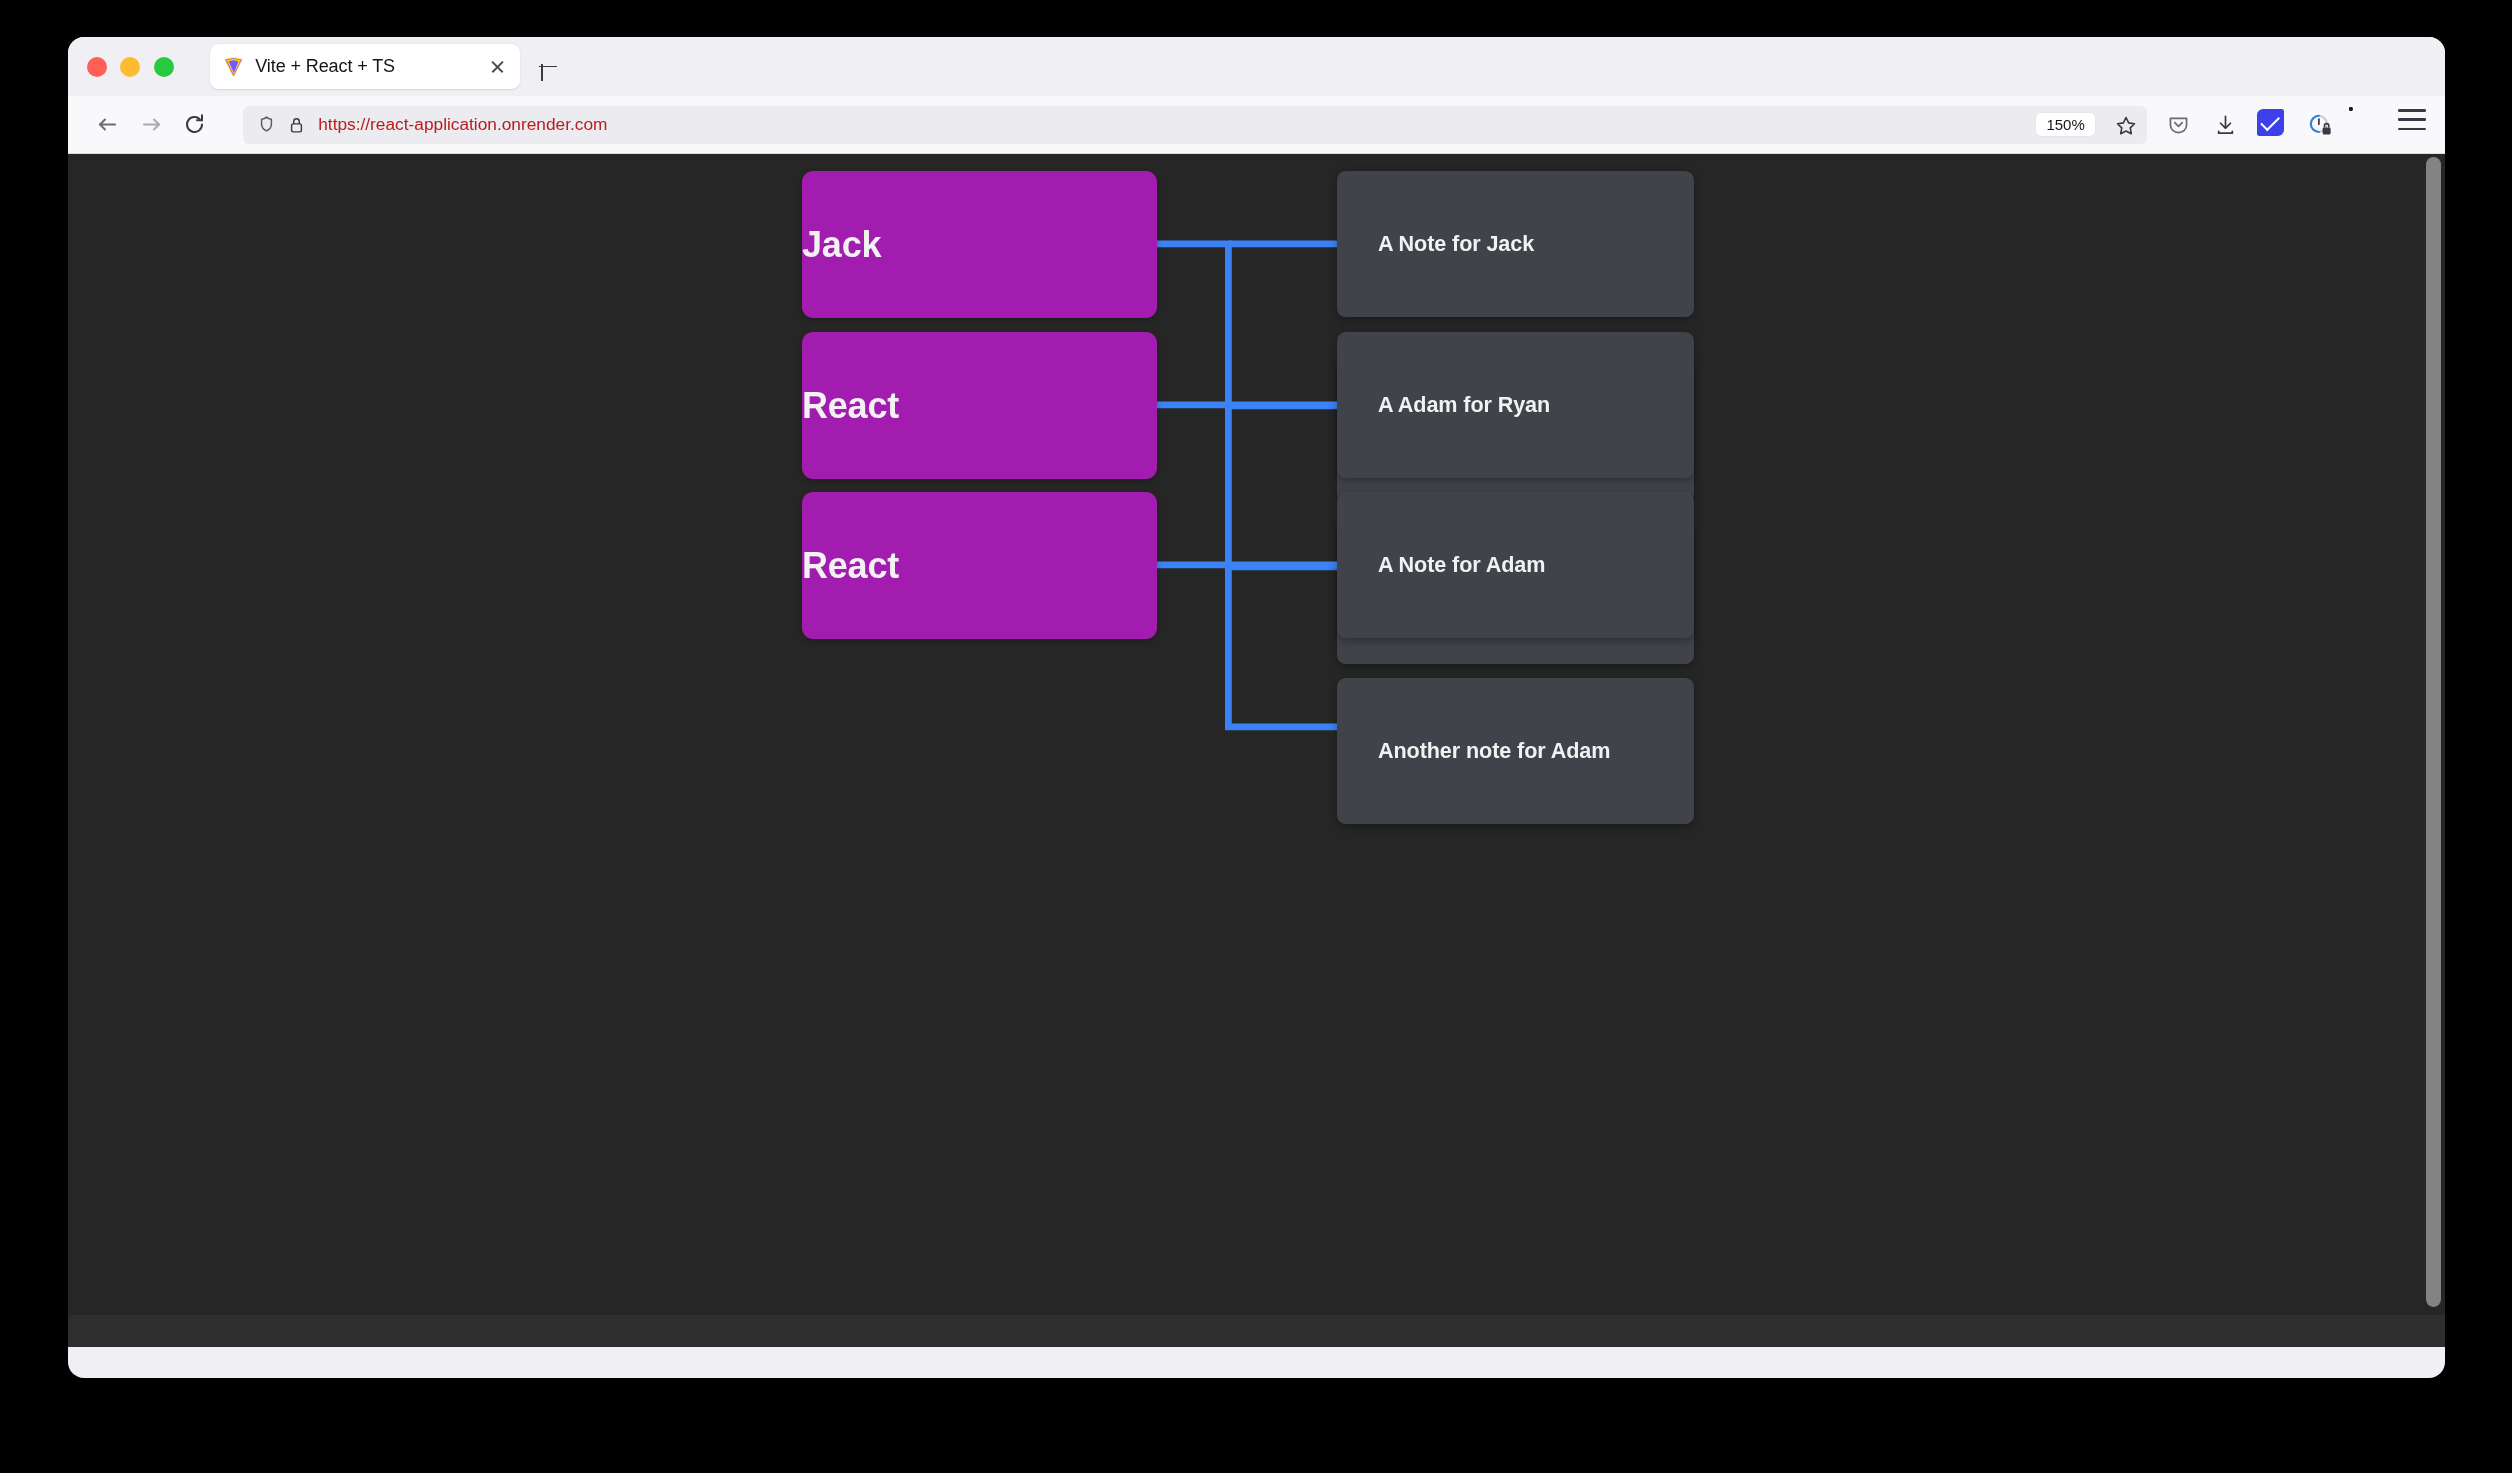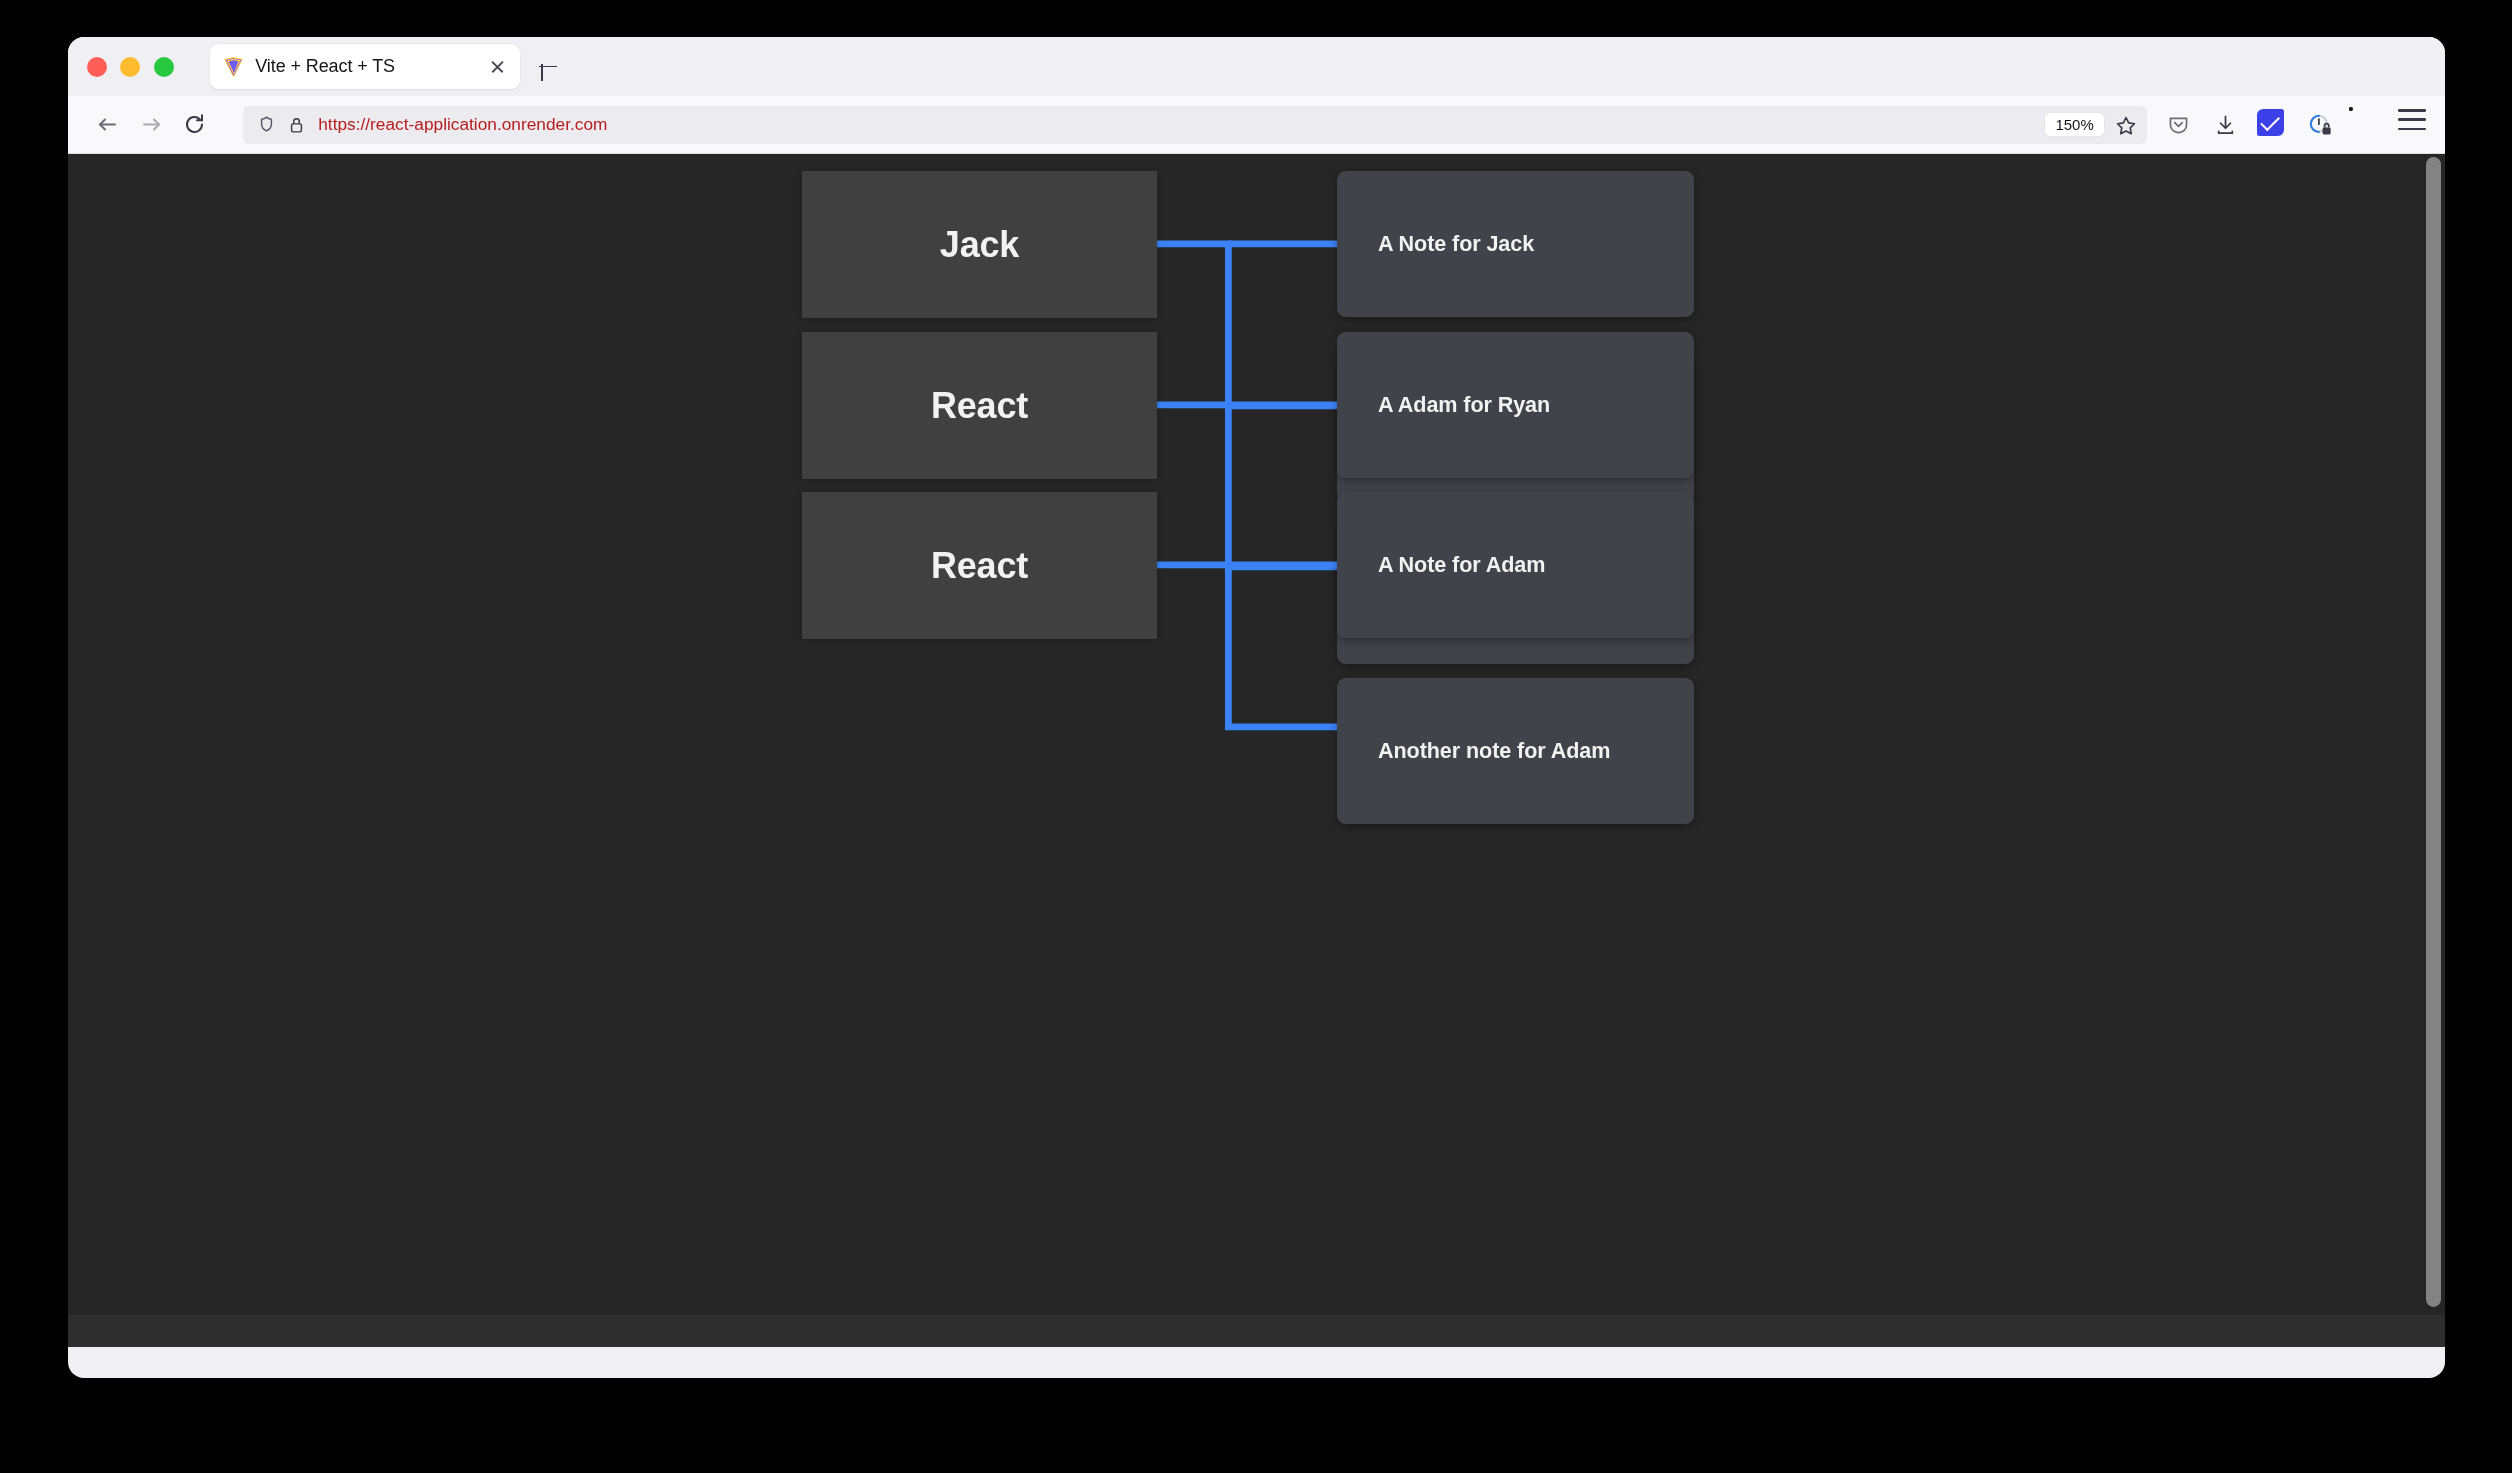--- a/index.html
+++ b/index.html
@@ -155,21 +155,21 @@
     margin-left: 6.2px;
     white-space: nowrap;
   }
   .url-right {
     position: absolute;
     right: 6.2px;
     top: 0;
     height: 38px;
     display: flex;
     align-items: center;
-    gap: 7px;
+    gap: 16px;
   }
   .zoom-badge {
     background: #ffffff;
     border-radius: 5px;
     font-size: 15px;
     color: #15141a;
     padding: 4.3px 10px;
     line-height: 1;
     box-shadow: 0 0 0 0.6px rgba(0,0,0,0.05);
   }
@@ -250,25 +250,25 @@
   .tree-group.g0 { top: 7.4px; }
   .tree-group.g1 { top: 168px; }
   .tree-group.g2 { top: 328px; }
 
   .parent-node {
     position: absolute;
     left: 0;
     top: 10px;
     width: 355px;
     height: 147px;
-    background: #404040;
-    border-radius: 0;
-    display: flex;
-    align-items: center;
-    justify-content: center;
+    background: #a21caf;
+    border-radius: 11px;
+    display: flex;
+    align-items: center;
+    justify-content: flex-start;
     box-shadow: 0 1.2px 5px rgba(0,0,0,0.25);
   }
   .parent-label {
     font-size: 36px;
     font-weight: bold;
     color: #f2f2f2;
     letter-spacing: -0.2px;
   }
 
   .note-card {

